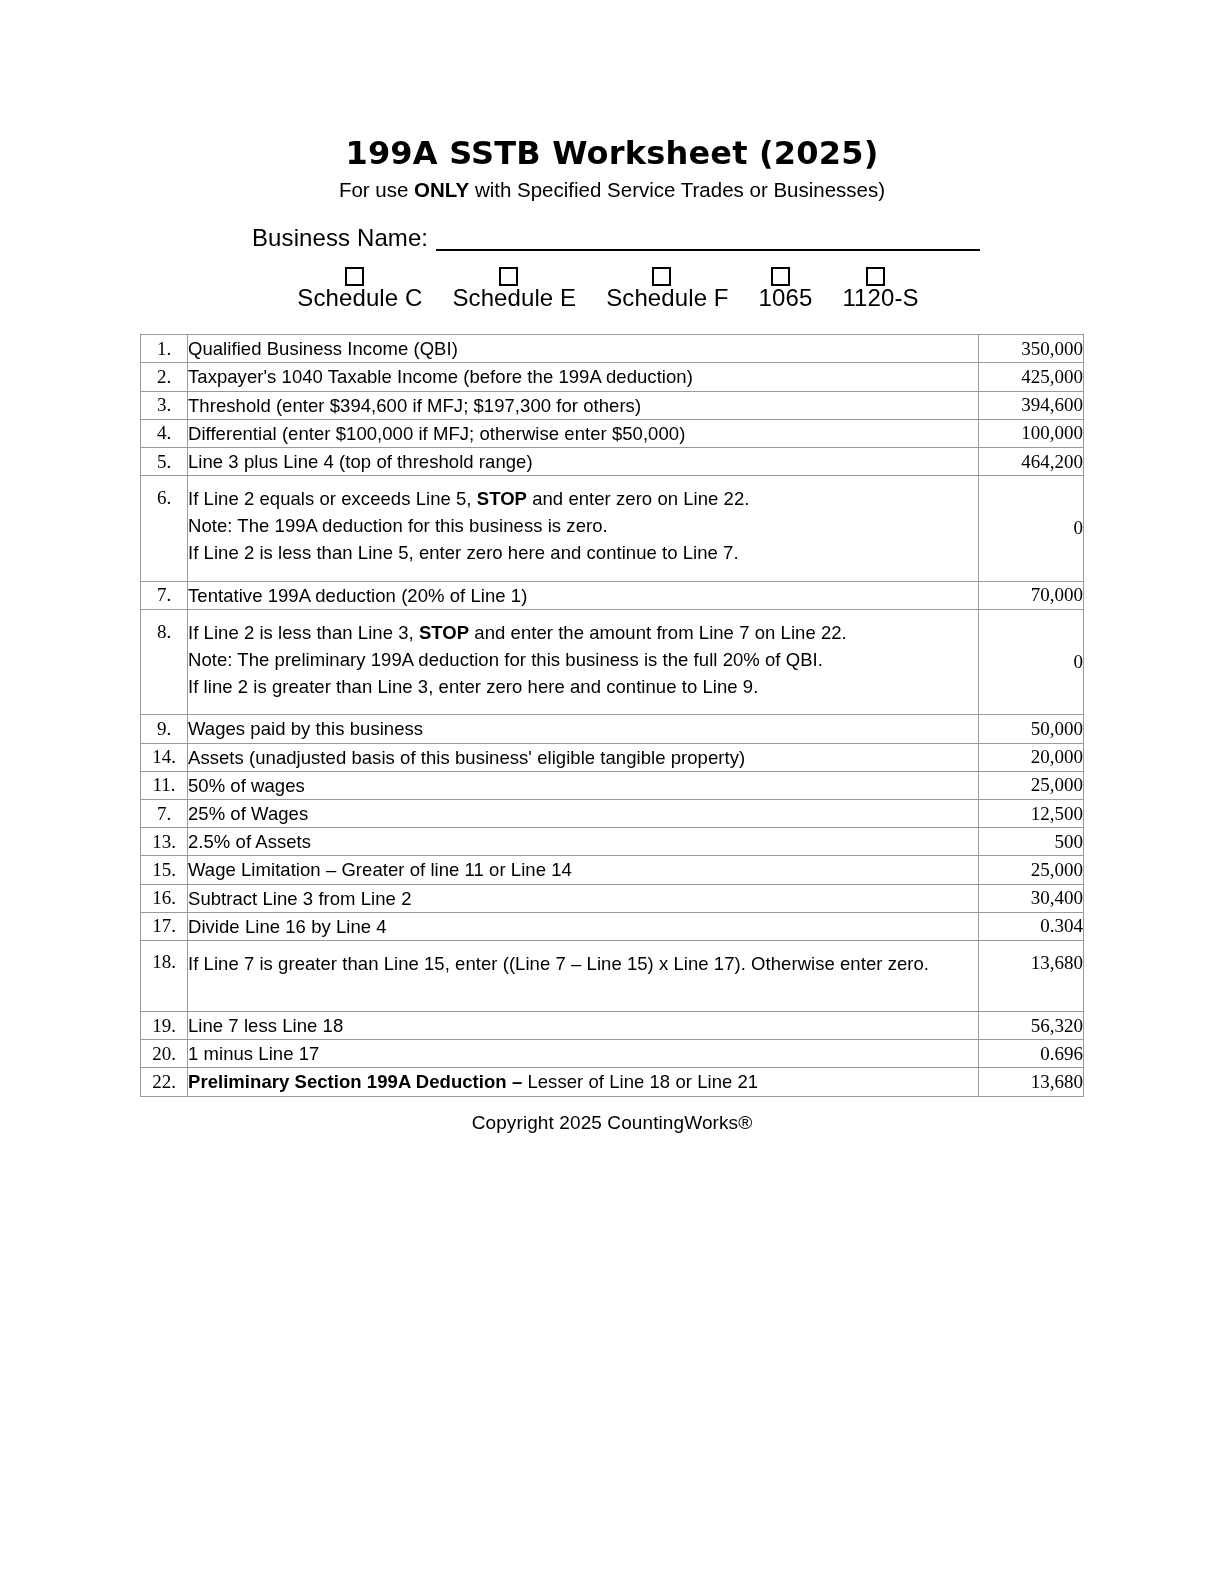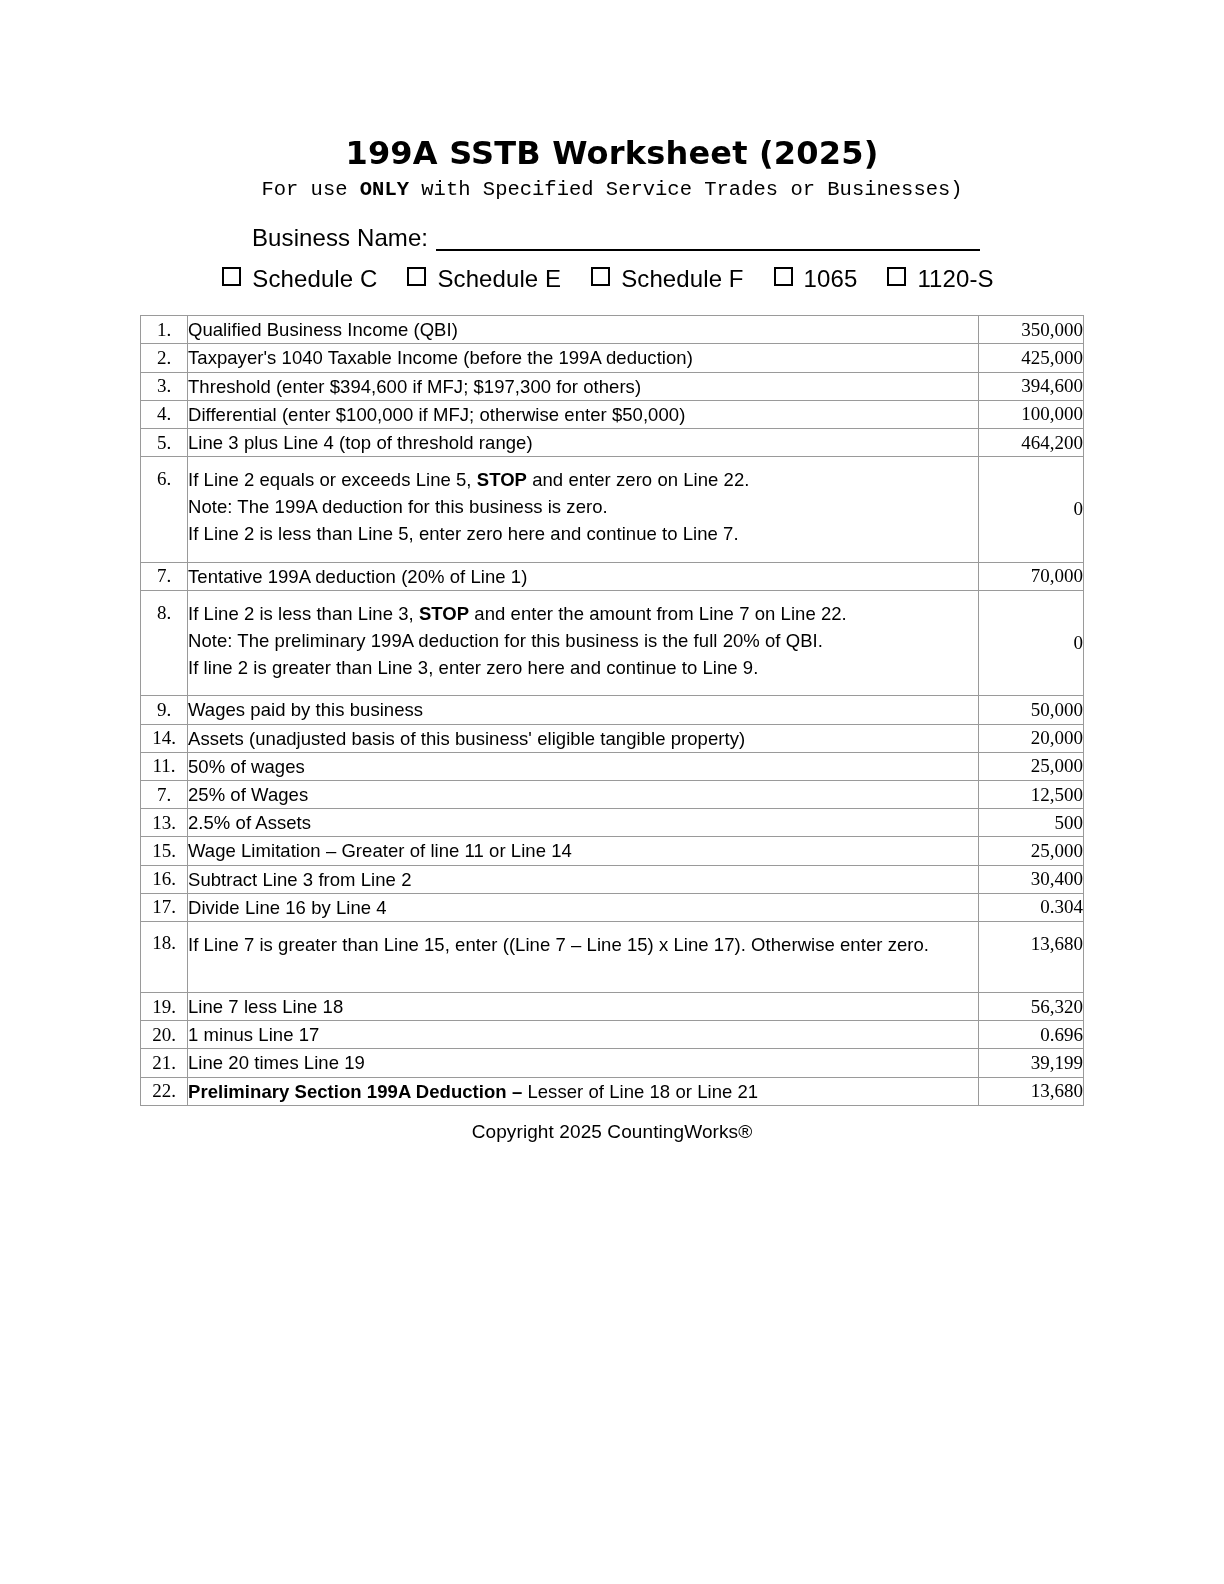--- a/index.html
+++ b/index.html
@@ -29,21 +29,21 @@
     font-family: "DejaVu Sans", sans-serif;
     font-weight: bold;
     font-size: 32px;
     letter-spacing: 0.2px;
     margin: 0;
     padding-top: 136px;
     line-height: 1.1;
   }
   .doc-subtitle {
     text-align: center;
-    font-family: Liberation Mono, monospace;
+    font-family: Liberation Sans, sans-serif;
     font-size: 20.5px;
     margin: 0;
     padding-top: 7px;
     line-height: 1.2;
   }
   .doc-subtitle b {
     font-weight: bold;
   }
 
   
@@ -71,21 +71,23 @@
   
   .checkbox-row {
     display: flex;
     align-items: center;
     justify-content: center;
     padding-top: 16px;
     gap: 0px;
   }
   .cb-item {
     display: flex;
+    align-items: center;
     margin-right: 30px;
+    flex-direction: column;
   }
   .cb-item:last-child { margin-right: 8px; }
   .cb-box {
     width: 19px;
     height: 19px;
     border: 2.4px solid #000;
     box-sizing: border-box;
     display: inline-block;
     margin-right: 11px;
     background: #fff;
@@ -330,27 +332,20 @@
             <td class="c-val">56,320</td>
           </tr>
           <tr>
             <td class="c-num">20.</td>
             <td class="c-desc">
               <span class="desc-line"><span>1 minus Line 17</span></span>
             </td>
             <td class="c-val">0.696</td>
           </tr>
           <tr>
-            <td class="c-num">21.</td>
-            <td class="c-desc">
-              <span class="desc-line"><span>Line 20 times Line 19</span></span>
-            </td>
-            <td class="c-val">39,199</td>
-          </tr>
-          <tr>
             <td class="c-num">22.</td>
             <td class="c-desc">
               <span class="desc-line"><b class="strong">Preliminary Section 199A Deduction –</b><span> Lesser of Line 18 or Line 21</span></span>
             </td>
             <td class="c-val">13,680</td>
           </tr>
         </tbody>
     </table>
   </div>
 

